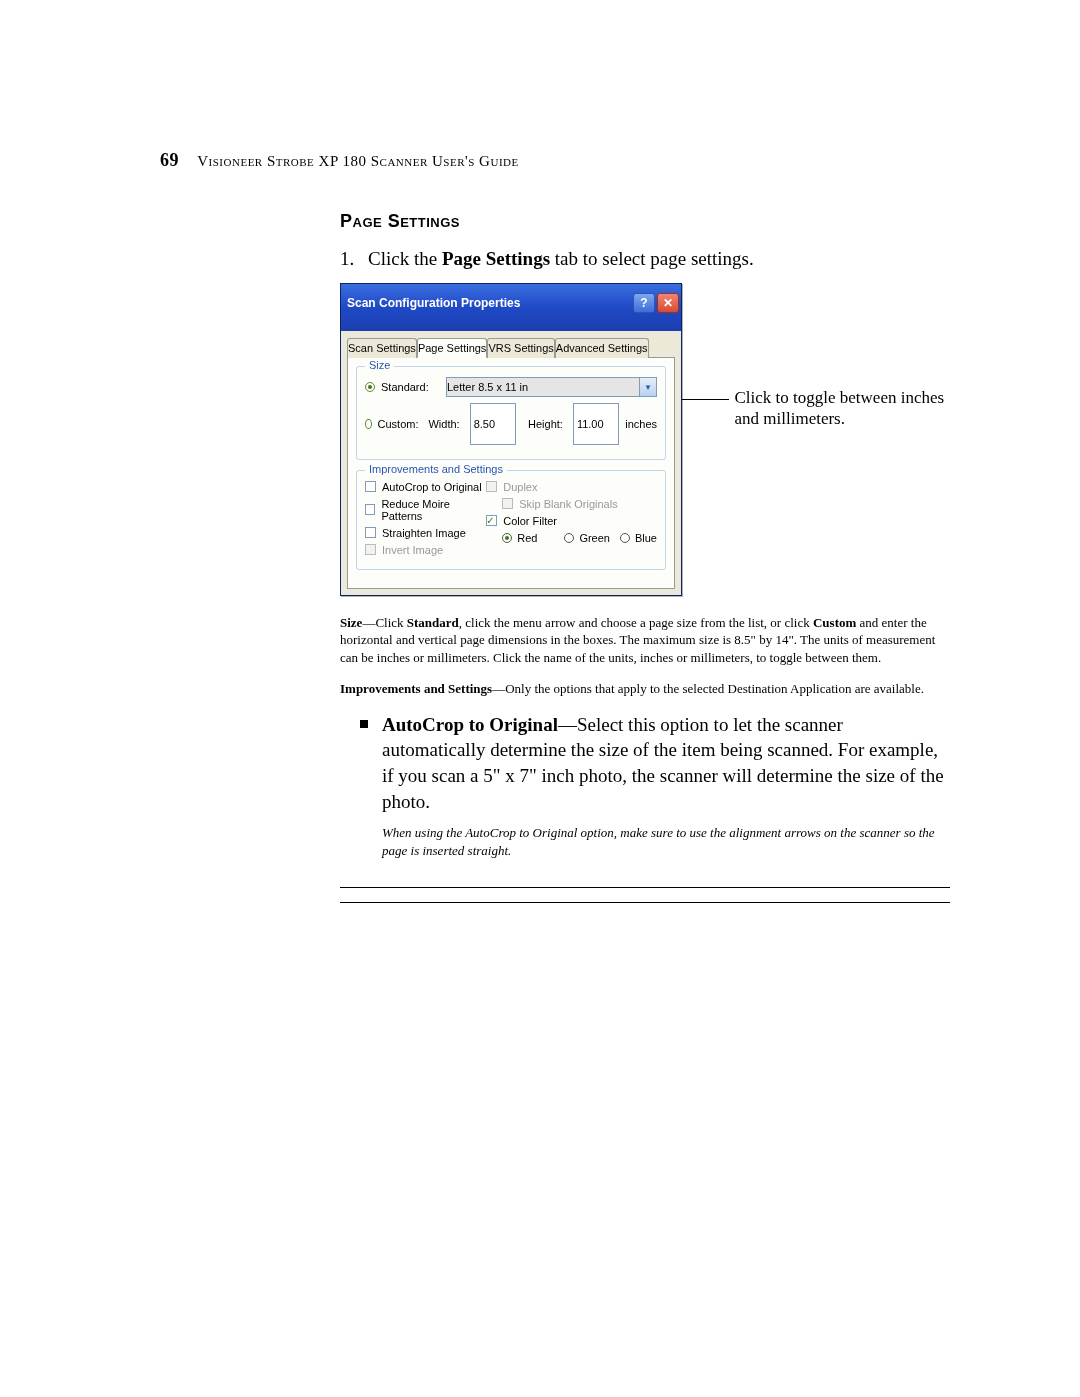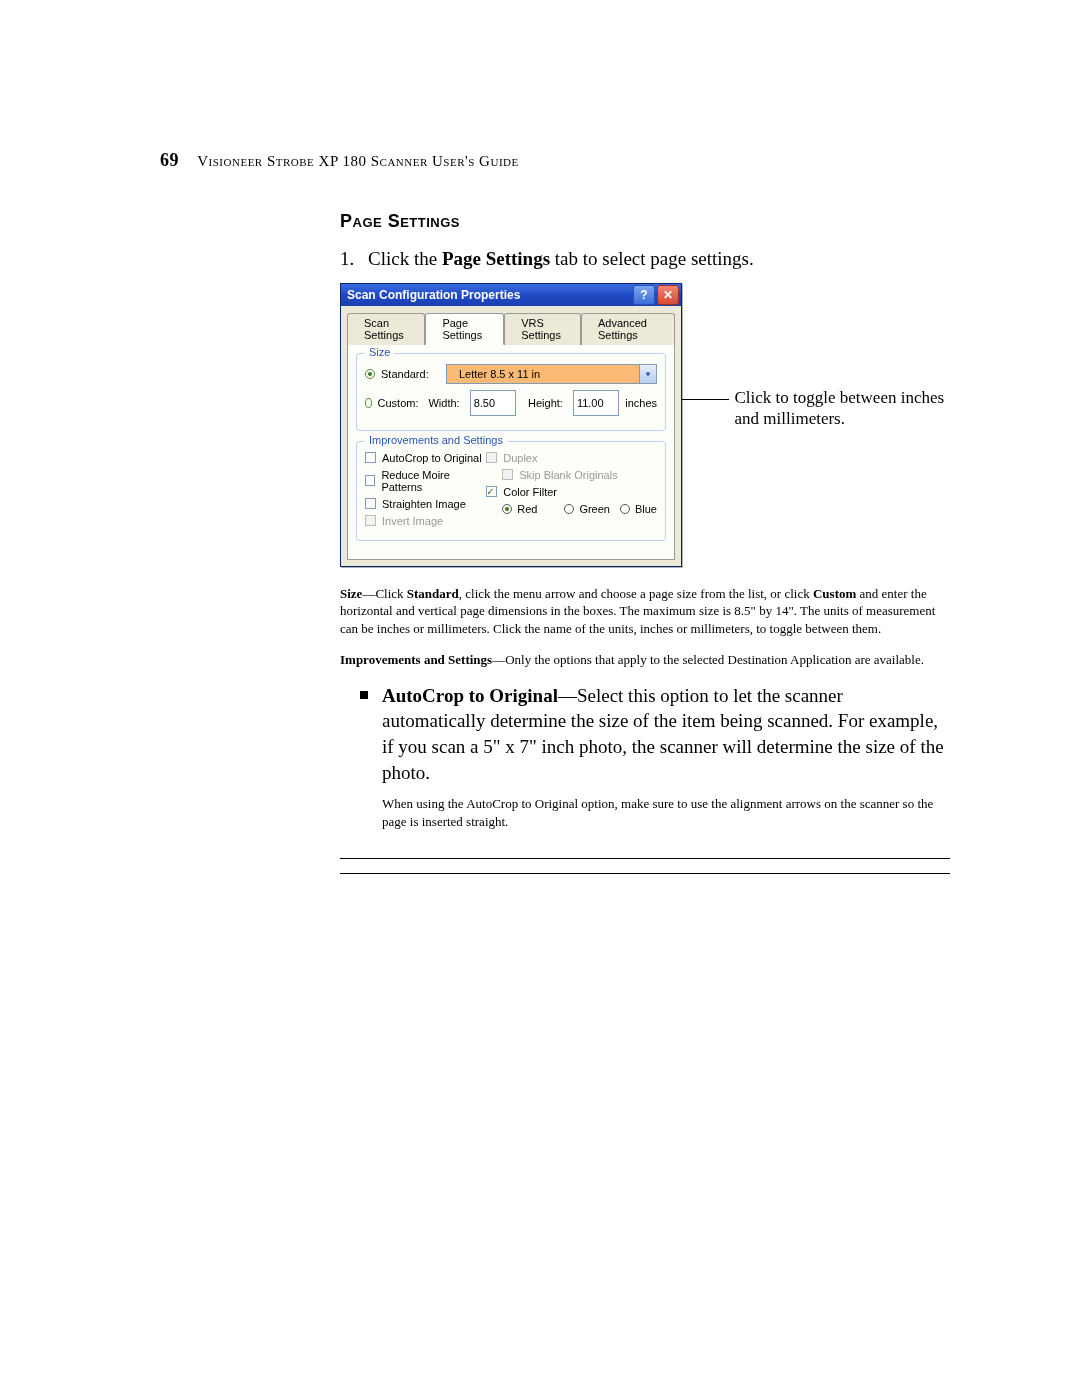--- a/index.html
+++ b/index.html
@@ -42,27 +42,27 @@
   
   .dialog {
     width: 340px;
     border: 1px solid #0a246a;
     background: #ece9d8;
     font-family: Tahoma, Arial, sans-serif;
     font-size: 11px;
     box-shadow: 1px 1px 0 rgba(0,0,0,0.3);
   }
   .titlebar {
-    height: 22px;
+    height: 38px;
     background: linear-gradient(to bottom, #3a6ee0 0%, #1f49c6 50%, #1b3fb0 100%);
     display: flex;
     align-items: center;
     color: #fff;
     font-weight: bold;
-    padding: 0 2px 0 6px;
+    padding: 0 2px 9px 6px;
     font-size: 12px;
   }
   .titlebar .title-text { flex: 1; }
   .titlebar .tb-btn {
     width: 20px;
     height: 18px;
     margin-left: 2px;
     display: flex;
     align-items: center;
     justify-content: center;
@@ -71,21 +71,21 @@
     border-radius: 3px;
   }
   .tb-help { background: linear-gradient(#7ea6f0, #3d6ed8); border:1px solid #2a55b5; }
   .tb-close { background: linear-gradient(#f08676, #d84a33); border:1px solid #a03020; }
   .tabs-row {
     display: flex;
     padding: 6px 6px 0 6px;
     background: #ece9d8;
   }
   .tab {
-    padding: 3px 16px;
+    padding: 3px 0;
     border: 1px solid #999;
     border-bottom: none;
     background: #ece9d8;
     margin-right: 0px;
     font-size: 11px;
     border-top-left-radius: 3px;
     border-top-right-radius: 3px;
     position: relative;
     top: 1px;
   }
@@ -123,42 +123,42 @@
     box-sizing: border-box;
   }
   .radio-dot::after { content: ""; display:block; width:4px; height:4px; border-radius:50%; background:#3d7a1a; margin:2px; }
   .radio-empty-black { width:10px; height:10px; border-radius:50%; border:1px solid #555; margin-right:5px; display:inline-block; box-sizing:border-box;}
   .radio-dot-black { width:10px; height:10px; border-radius:50%; border:1px solid #555; margin-right:5px; display:inline-block; box-sizing:border-box;}
   .radio-dot-black::after { content:""; display:block; width:4px; height:4px; border-radius:50%; background:#3d7a1a; margin:2px; }
   .lbl { margin-right: 10px; }
   .select-box {
     flex: 1;
     border: 1px solid #7f9db9;
-    background: #fdba74;
+    background: #e5e5e5;
     height: 18px;
     display: flex;
     align-items: center;
-    padding: 0 12px;
+    padding: 0 0;
     font-size: 11px;
     position: relative;
   }
   .select-box .dd-btn {
     position: absolute; right: 0; top: 0; bottom: 0;
     width: 16px;
     background: linear-gradient(#e6eef9,#b8d1f0);
     border-left: 1px solid #7f9db9;
     display: flex; align-items: center; justify-content: center;
     color: #2a55b5; font-size: 9px;
   }
   .txt-input {
     width: 68px; height: 16px;
     border: 1px solid #7f9db9;
     background: #fff;
     font-size: 11px;
-    padding: 4px 3px;
+    padding: 12px 3px;
     display:flex; align-items:center;
   }
   .units-link { color: #000; cursor: pointer; margin-left:6px;}
   .chk { width: 11px; height: 11px; border: 1px solid #7f9db9; background:#fff; margin-right:6px; display:inline-block; box-sizing:border-box;}
   .chk.checked::after { content:"✓"; color:#3d7a1a; font-size:10px; line-height:9px; display:block; margin-left:-1px;}
   .chk.disabled { border-color:#bbb; background:#f2f2f2; }
   .opts-cols { display:flex; }
   .opts-col { flex:1; }
   .opt-row { display:flex; align-items:center; margin-bottom:5px; font-size:11px;}
   .opt-row.disabled { color:#999; }
@@ -179,21 +179,21 @@
   .callout-text {
     font-size: 17px;
     line-height: 1.25;
     margin-top: 104px;
     margin-left: 6px;
     font-family: "Times New Roman", serif;
   }
   
   .para { font-size: 13px; line-height: 1.35; margin: 10px 0 14px 0; }
   .bold { font-weight: bold; }
-  .italic { }
+  .italic { font-style: italic; }
   .bullet-row { display:flex; font-size:19px; line-height:1.35; margin: 6px 0 10px 20px;}
   .bullet-sq { width:8px; height:8px; background:#000; margin: 8px 14px 0 0; flex:0 0 8px;}
   hr.rule { border:none; border-top:1px solid #000; margin: 14px 0; }
 </style>
 </head>
 <body>
 
 <div class="page">
   <div class="running-header">
     <span class="pnum">69</span>

